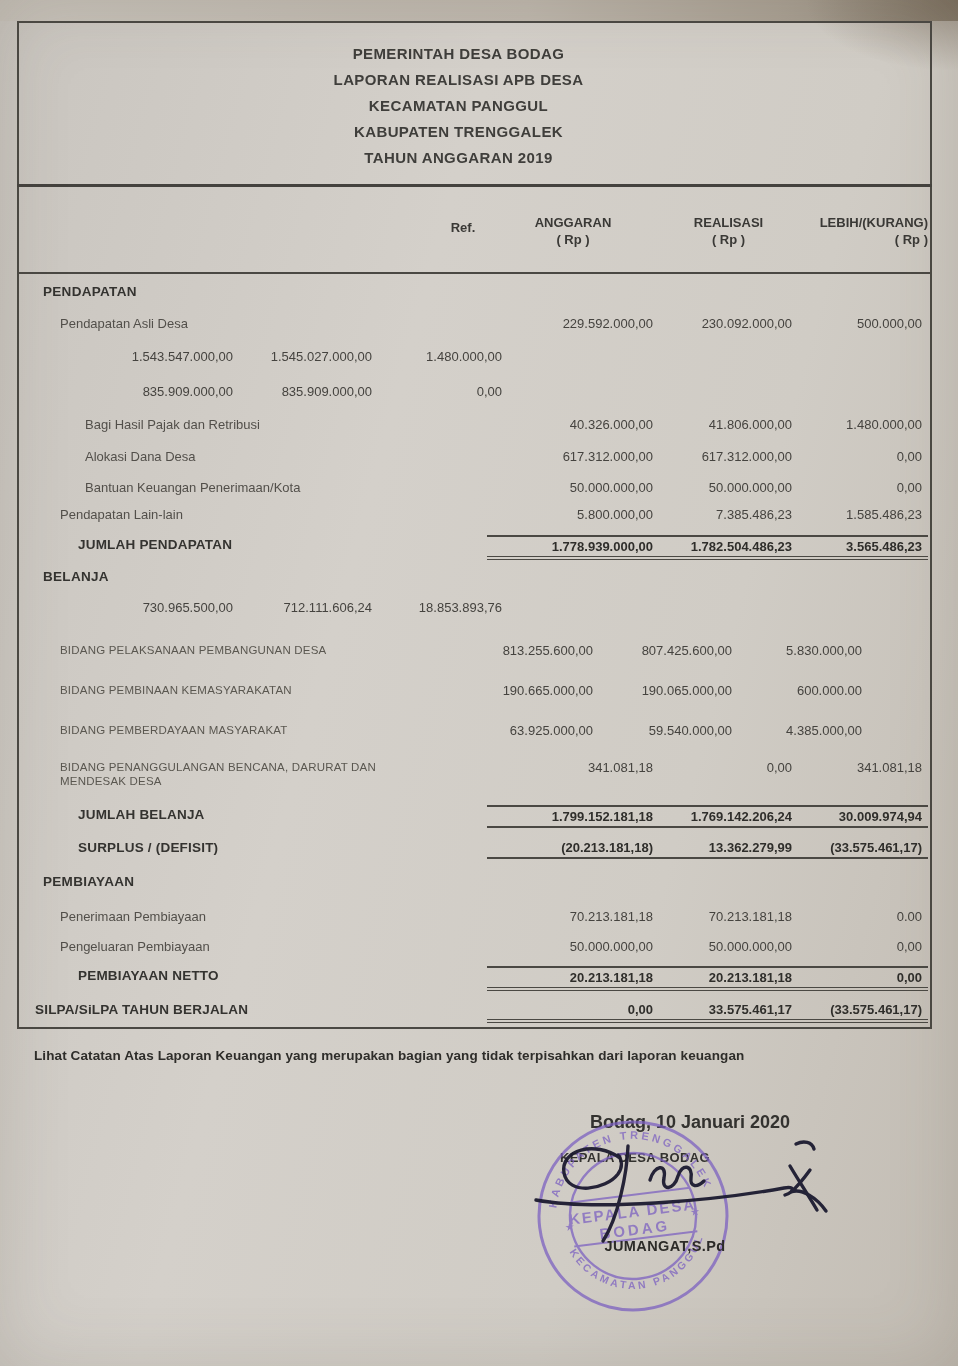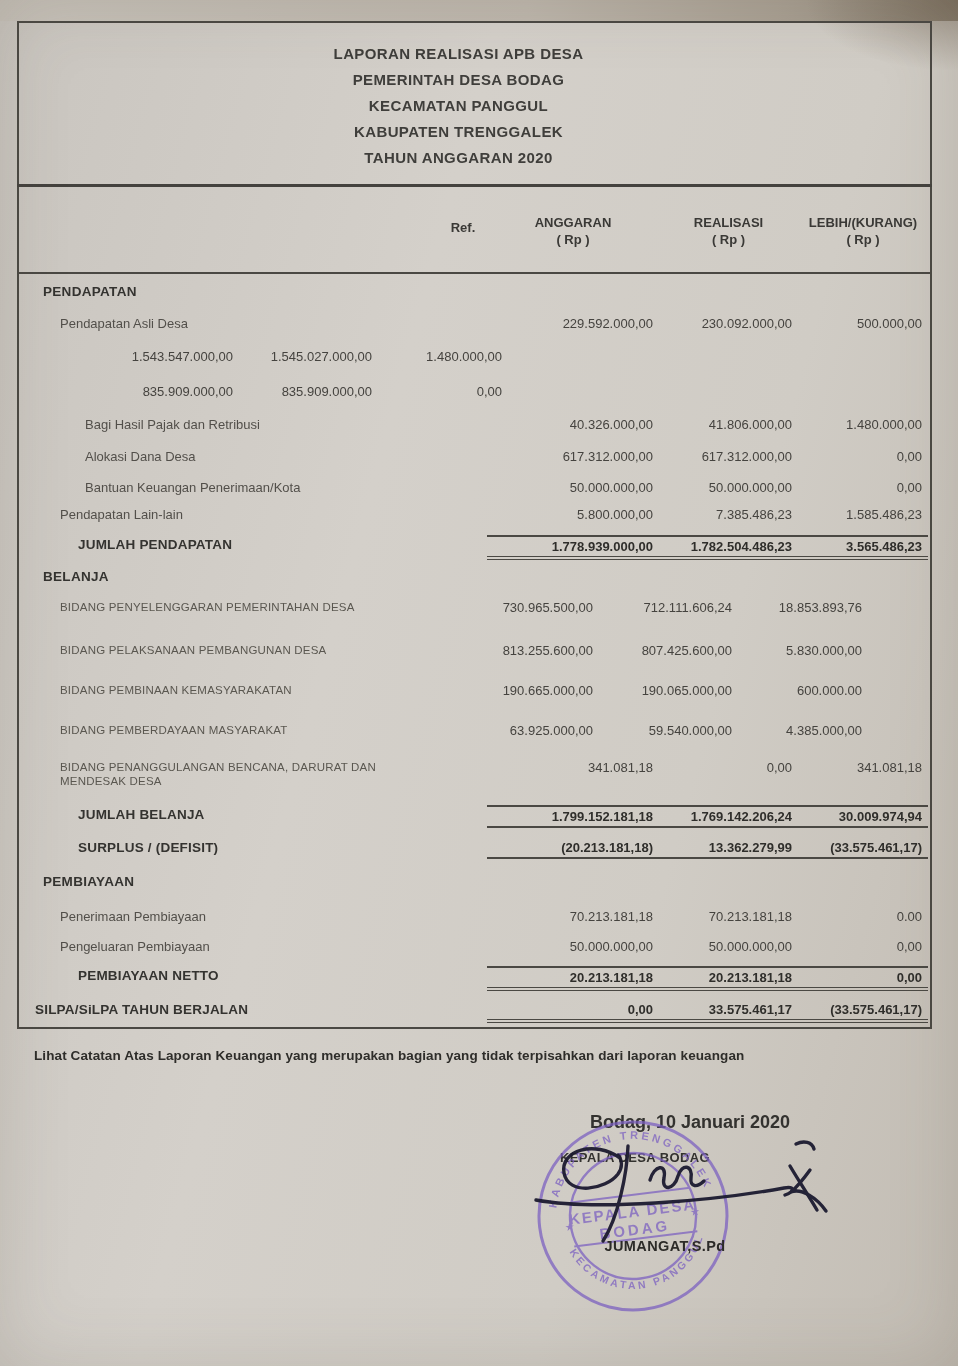--- a/index.html
+++ b/index.html
@@ -24,21 +24,21 @@
     color:#3f3e3b; transform:translateX(-16px); }
 
   .divider1 { position:absolute; top:161px; left:-2px; width:915px; border-top:3px solid #44423e; }
   .divider2 { position:absolute; top:249px; left:-2px; width:915px; border-top:2px solid #4a4843; }
 
   .hdr { position:absolute; top:191px; left:0; width:911px; display:flex;
     font-weight:bold; font-size:13px; color:#3a3936; text-align:center; line-height:17px; }
   .hdr .h-ref { width:48px; margin-left:420px; padding-top:5px; }
   .hdr .h-a { width:172px; }
   .hdr .h-r { width:139px; }
-  .hdr .h-l { width:130px; }
+  .hdr .h-l { width:130px;text-align:right; }
 
   .row { position:absolute; left:0; width:911px; display:flex; align-items:flex-start; min-height:20px; }
   .c { flex:none; }
   .label { width:420px; padding-left:24px; line-height:16px; padding-top:2px; }
   .ref   { width:48px; height:1px; }
   .num   { text-align:right; padding-right:6px; font-size:13px; color:#45433f; line-height:19px; }
   .num.a { width:172px; }
   .num.r { width:139px; }
   .num.l { width:130px; }
 
@@ -70,25 +70,25 @@
 </head>
 <body>
 
 <div class="page">
   <div class="top-edge"></div>
   <div class="corner-shade"></div>
 
   <div class="frame">
 
     <div class="title-block">
+      <div>PEMERINTAH DESA BODAG</div>
       <div>LAPORAN REALISASI APB DESA</div>
-      <div>PEMERINTAH DESA BODAG</div>
       <div>KECAMATAN PANGGUL</div>
       <div>KABUPATEN TRENGGALEK</div>
-      <div>TAHUN ANGGARAN 2020</div>
+      <div>TAHUN ANGGARAN 2019</div>
     </div>
 
     <div class="divider1"></div>
 
     <div class="hdr">
       <div class="h-ref">Ref.</div>
       <div class="h-a">
         <div>ANGGARAN</div>
         <div>( Rp )</div>
       </div>
@@ -168,21 +168,20 @@
       <div class="c num a lt ld">1.778.939.000,00</div>
       <div class="c num r lt ld">1.782.504.486,23</div>
       <div class="c num l lt ld">3.565.486,23</div>
     </div>
 
     <div class="row section" style="top:544px">
       <div class="c label">BELANJA</div>
     </div>
 
     <div class="row bidang" style="top:575px">
-      <div class="c label">BIDANG PENYELENGGARAN PEMERINTAHAN DESA</div>
       <div class="c ref"></div>
       <div class="c num a">730.965.500,00</div>
       <div class="c num r">712.111.606,24</div>
       <div class="c num l">18.853.893,76</div>
     </div>
 
     <div class="row bidang" style="top:618px">
       <div class="c label">BIDANG PELAKSANAAN PEMBANGUNAN DESA</div>
       <div class="c ref"></div>
       <div class="c num a">813.255.600,00</div>

